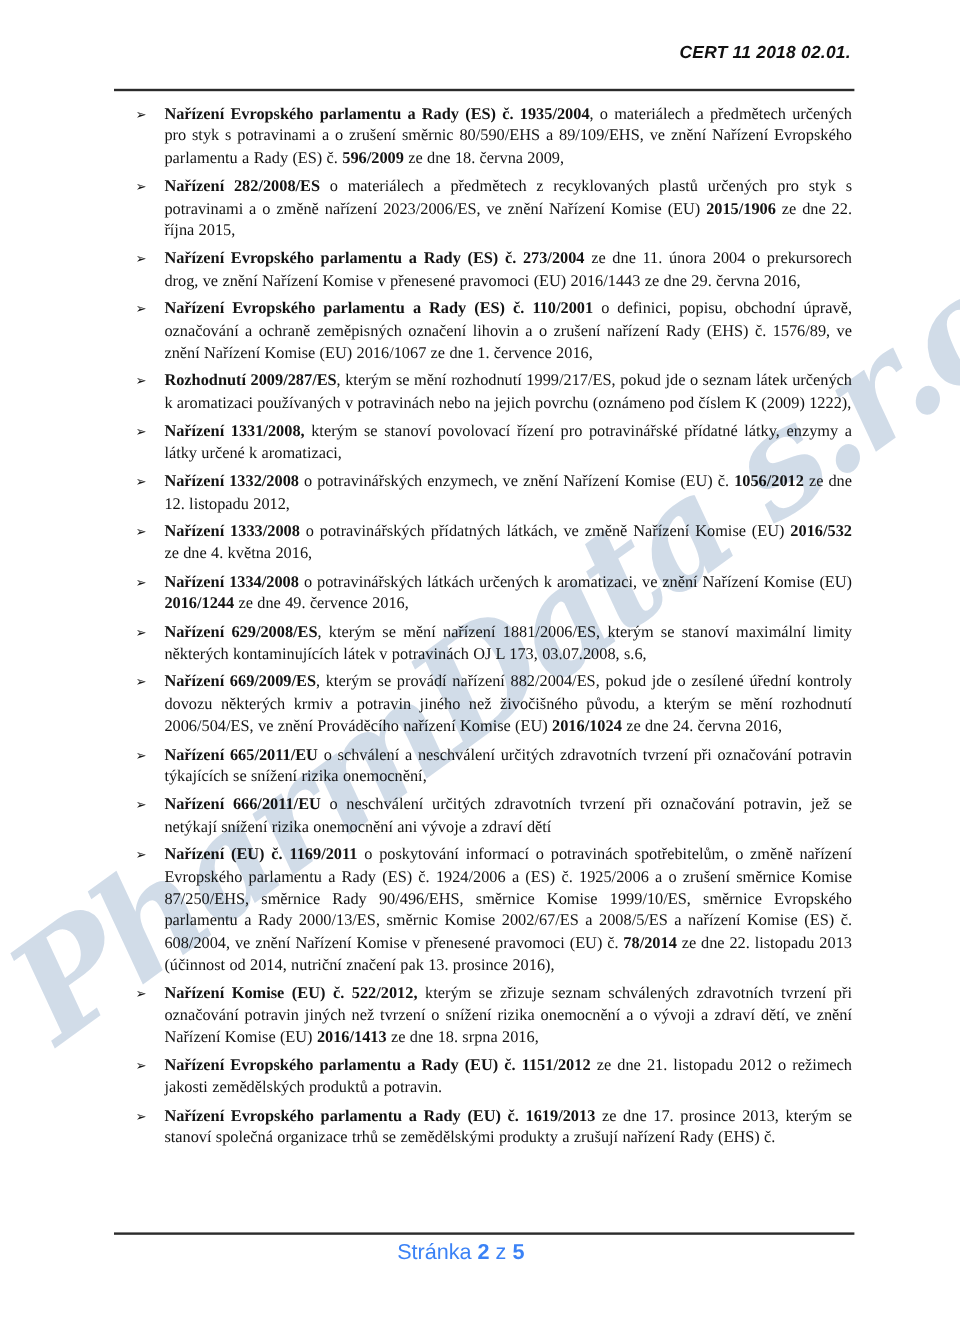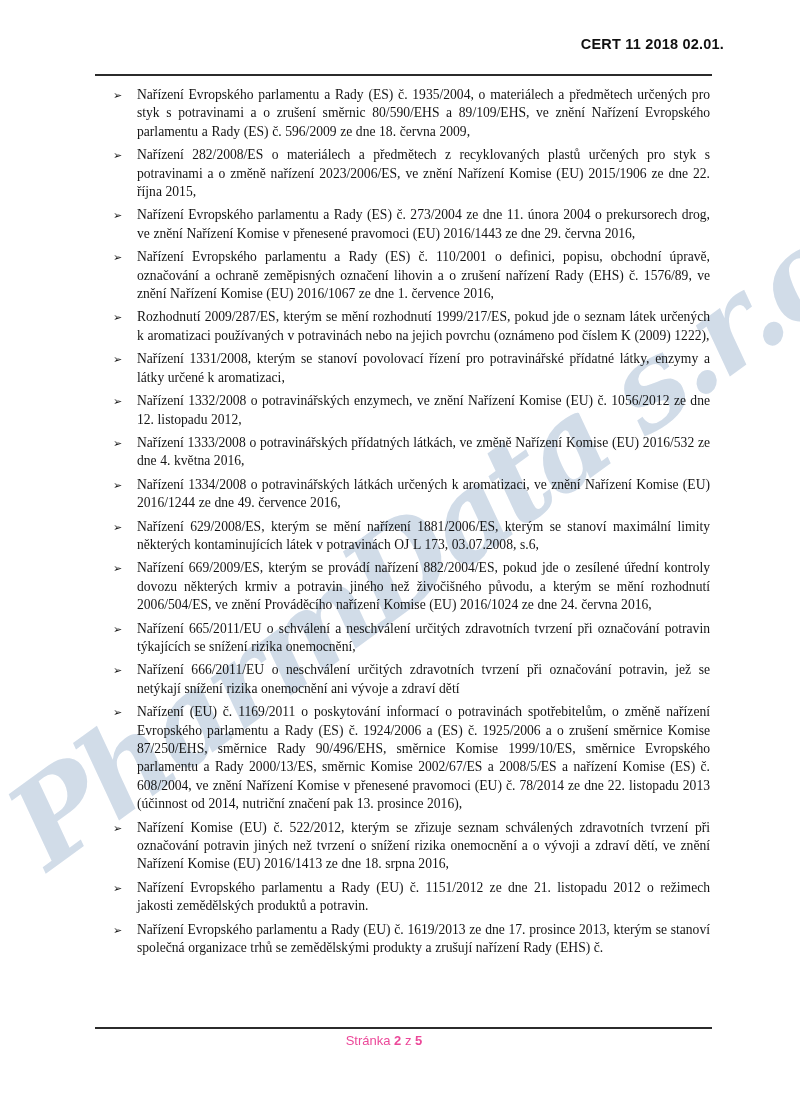--- a/index.html
+++ b/index.html
@@ -9,23 +9,23 @@
     background:#ffffff;
     overflow:hidden;
     font-family:"Liberation Serif", serif;
     color:#141414;
   }
   .watermark{
     position:absolute;left:0;top:0;width:800px;height:1100px;
     pointer-events:none;
   }
   .doc-code{
-    position:absolute;top:36px;right:76px;
+    position:absolute;top:36px;right:91px;
     font-family:"Liberation Sans", sans-serif;
-    font-weight:700;
+    font-style:italic;font-weight:700;
     font-size:14.5px;letter-spacing:.2px;color:#111;
   }
   .rule-top{
     position:absolute;top:74px;left:95px;right:88px;
     border-top:2px solid #2b2b2b;
   }
   .reg-list{
     position:absolute;top:86px;left:113px;width:597px;
   }
   .item{display:flex;margin-bottom:5px;}
@@ -33,30 +33,30 @@
     flex:none;width:24px;
     font-family:"DejaVu Sans", sans-serif;
     font-size:11px;line-height:18.4px;
     padding-top:1px;color:#111;
   }
   .txt{
     width:573px;text-align:justify;
     font-size:13.6px;line-height:18.4px;
     word-spacing:.2px;
   }
-  .txt b{font-weight:normal;}
+  .txt b{font-weight:bold;}
   .rule-bottom{
     position:absolute;top:1027px;left:95px;right:88px;
     border-top:2px solid #2b2b2b;
   }
   .page-indicator{
     position:absolute;top:1033px;left:0;width:768px;
     text-align:center;
     font-family:"Liberation Sans", sans-serif;
-    font-size:13px;color:#ec4899;
+    font-size:18px;color:#3b82f6;
   }
   .page-indicator .bold{font-weight:700;}
 </style>
 </head>
 <body>
 
 <div class="page">
 
   <svg class="watermark" viewBox="0 0 800 1100" width="800" height="1100" aria-hidden="true">
     <text transform="translate(48,872) rotate(-36)" font-family="DejaVu Serif, serif" font-style="italic" font-weight="bold" font-size="118" letter-spacing="-5" fill="#c9d6e5" opacity="0.85">PharmData s.r.o.</text>

